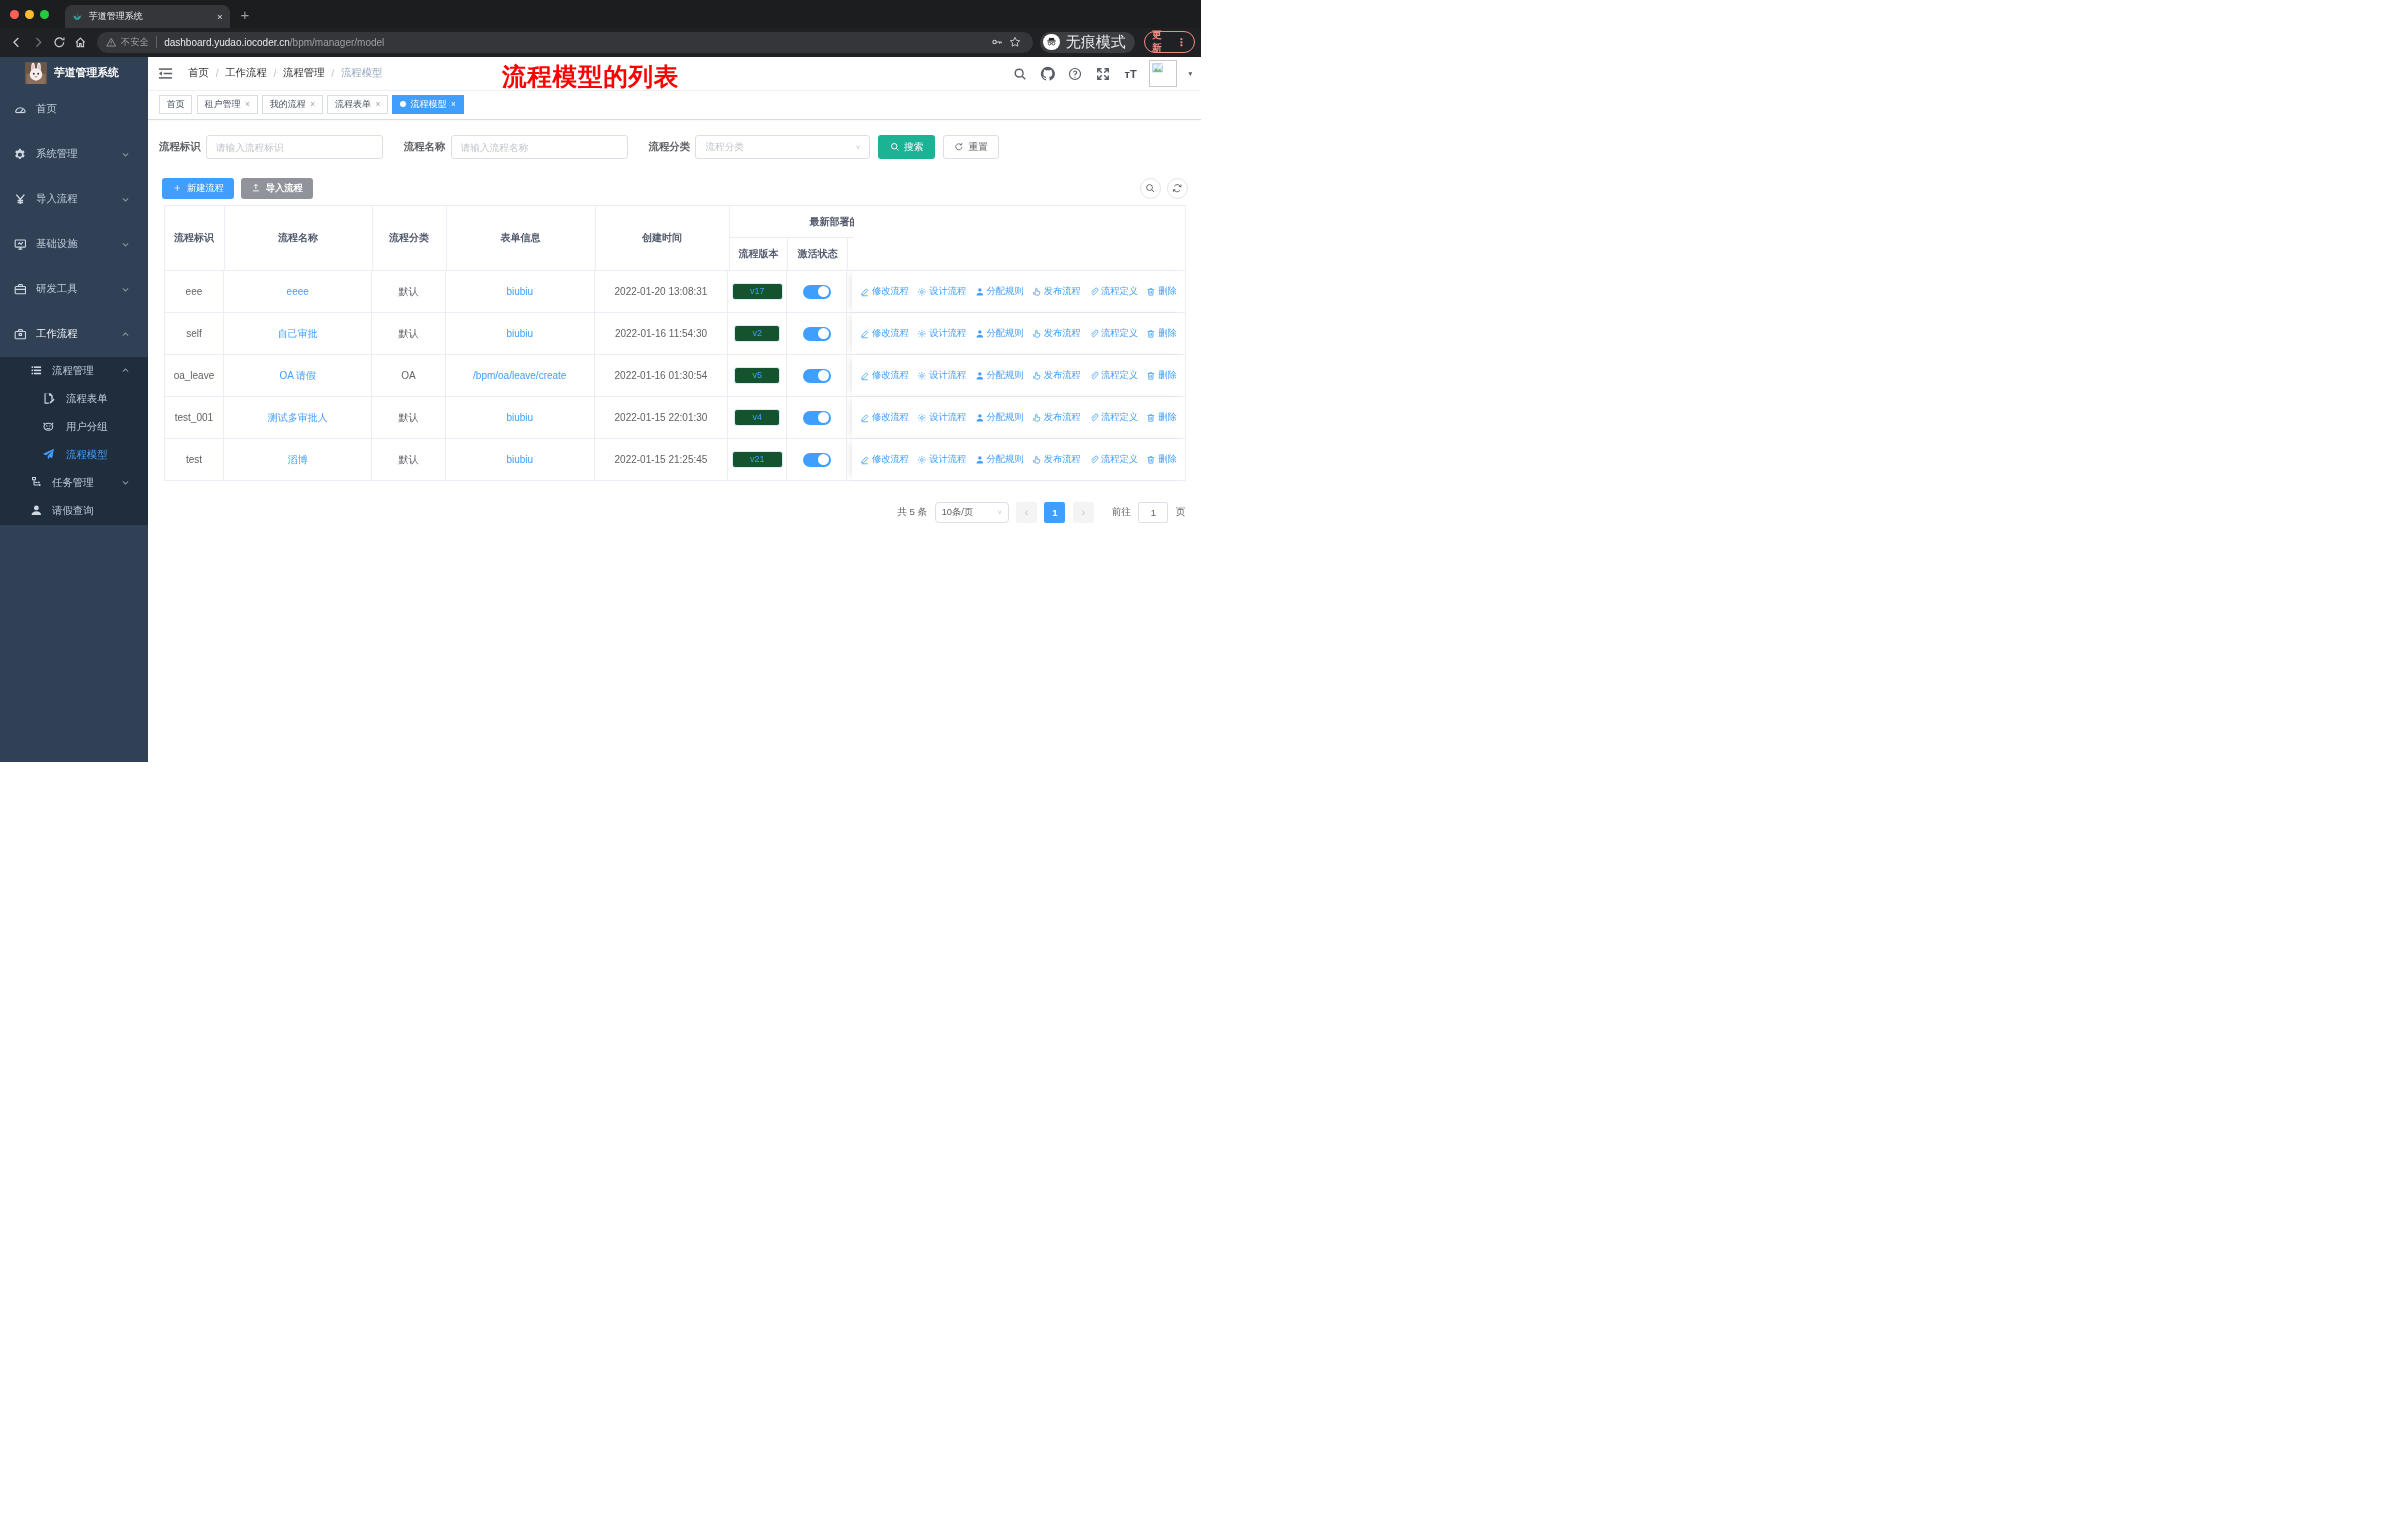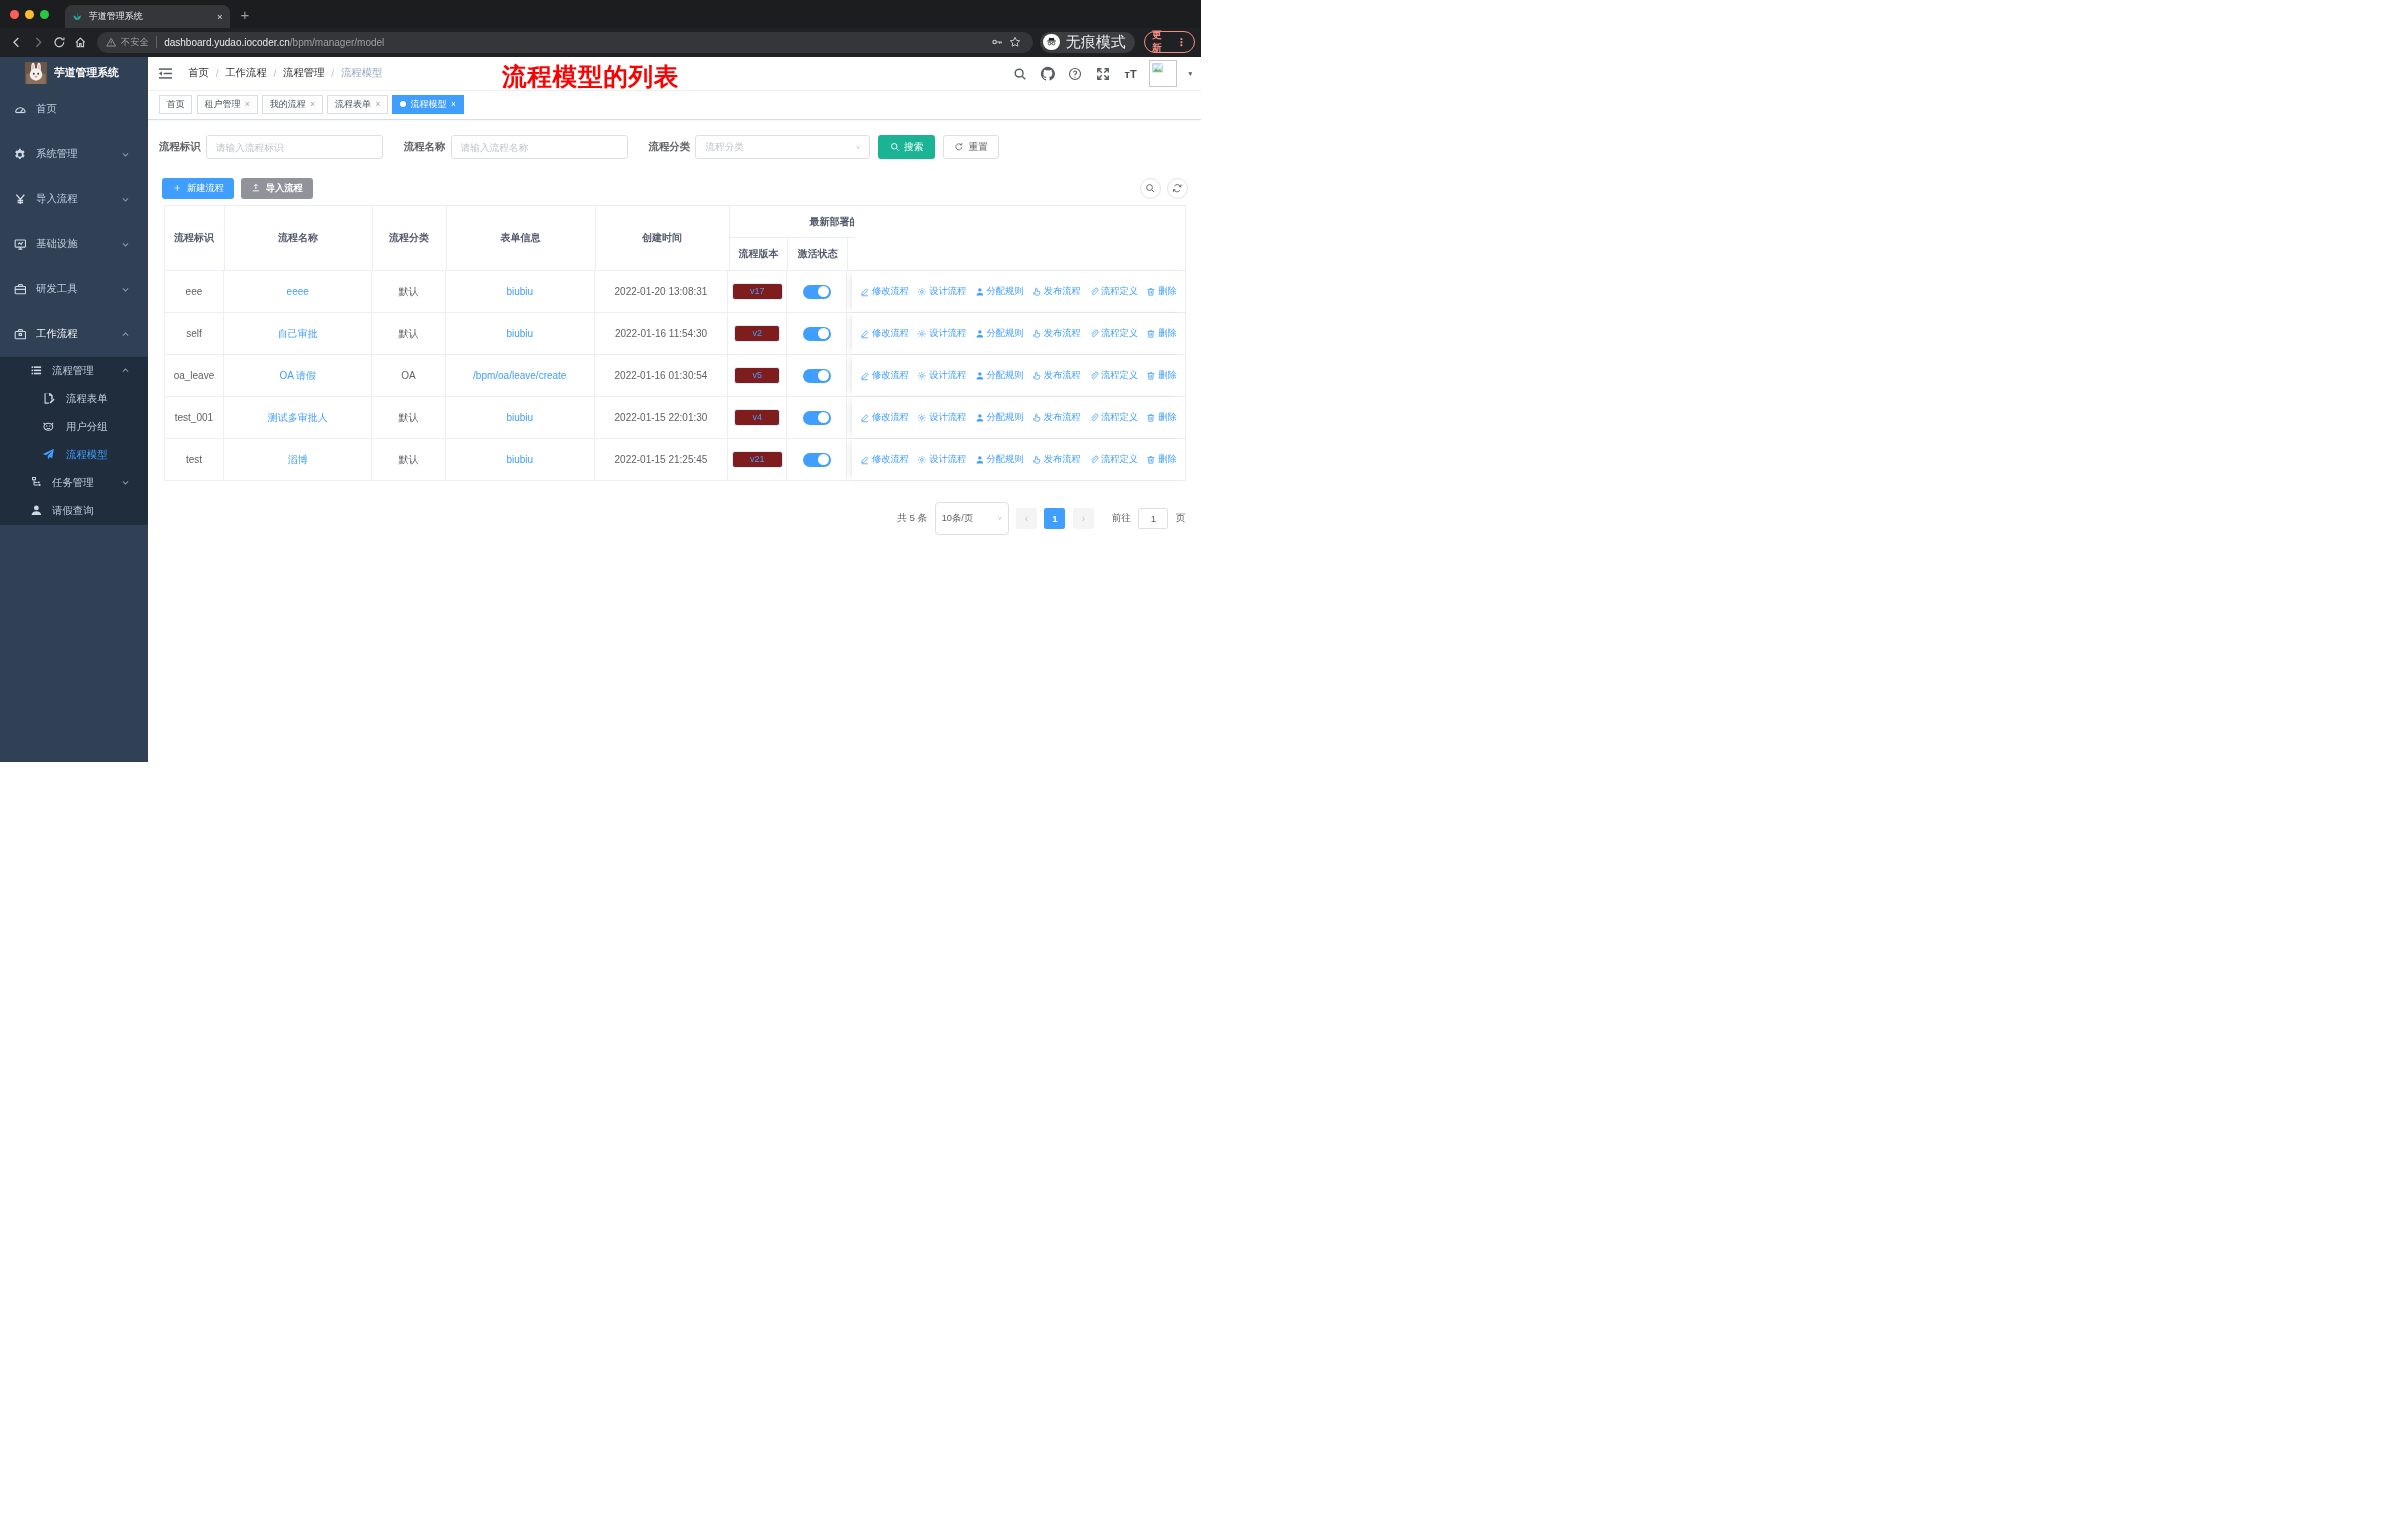--- a/index.html
+++ b/index.html
@@ -113,32 +113,32 @@
   .c-ver{width:59px}.c-act{width:60px}.c-sliver{width:5.2px;border-right:none}
   .c-ops{width:333px;border-right:none; box-shadow:-4.5px 0 7.4px -3px rgba(0,0,0,.12); position:relative; z-index:1; background:inherit;}
   .hrow { height:65px; }
   .group-col { width:124px; display:flex; flex-direction:column; border-right:none; }
   .group-top { height:33px; border-bottom:0.7px solid #ebeef5; position:relative; overflow:hidden; }
   .group-top span { position:absolute; left:80px; top:0; line-height:32px; white-space:nowrap; }
   .group-bottom { display:flex; height:32px; }
   .group-bottom .cell { height:32px; }
   .brow { height:42px; }
   a.lnk { color:#409eff; text-decoration:none; cursor:pointer; }
-  .vtag { display:inline-block; background:#7f1d1d; border:0.7px solid #d9ecff; color:#409eff;
+  .vtag { display:inline-block; background:#14532d; border:0.7px solid #d9ecff; color:#409eff;
     font-size:9px; line-height:15px; padding:0 17px; border-radius:3px; }
   .toggle { width:28px; height:14px; border-radius:7.4px; background:#409eff; position:relative; cursor:pointer; }
   .toggle .knob { position:absolute; right:1.5px; top:1.5px; width:11px; height:11px; border-radius:50%; background:#fff; }
   .ops-wrap { display:flex; align-items:center; justify-content:center; gap:8.2px; width:100%; }
   .op { display:inline-flex; align-items:center; gap:2.2px; color:#409eff; font-size:9.3px; cursor:pointer; white-space:nowrap; }
   .op svg { width:9.7px; height:9.7px; }
 
   
   .pager { margin-top:21px; display:flex; align-items:center; justify-content:flex-end;
     margin-right:4.5px; gap:7.4px; font-size:9.7px; color:#606266; }
-  .psel { width:74px; height:33px; border:0.7px solid #dcdfe6; border-radius:4px; display:flex;
+  .psel { width:74px; height:21px; border:0.7px solid #dcdfe6; border-radius:4px; display:flex;
     align-items:center; justify-content:space-between; padding:0 6px; font-size:9.3px; color:#606266; }
   .pbtn { width:21px; height:21px; border-radius:2.2px; background:#f4f4f5; color:#c0c4cc;
     display:flex; align-items:center; justify-content:center; font-size:10.4px; }
   .pcur { width:21px; height:21px; border-radius:2.2px; background:#409eff; color:#fff; font-weight:700;
     display:flex; align-items:center; justify-content:center; font-size:9.7px; }
   .pinput { width:30px; height:21px; border:0.7px solid #dcdfe6; border-radius:2.2px; text-align:center;
     font-size:9.7px; color:#606266; outline:none; }
   .chev-d { color:#c0c4cc; font-size:7.4px; }
 </style>
 </head>

